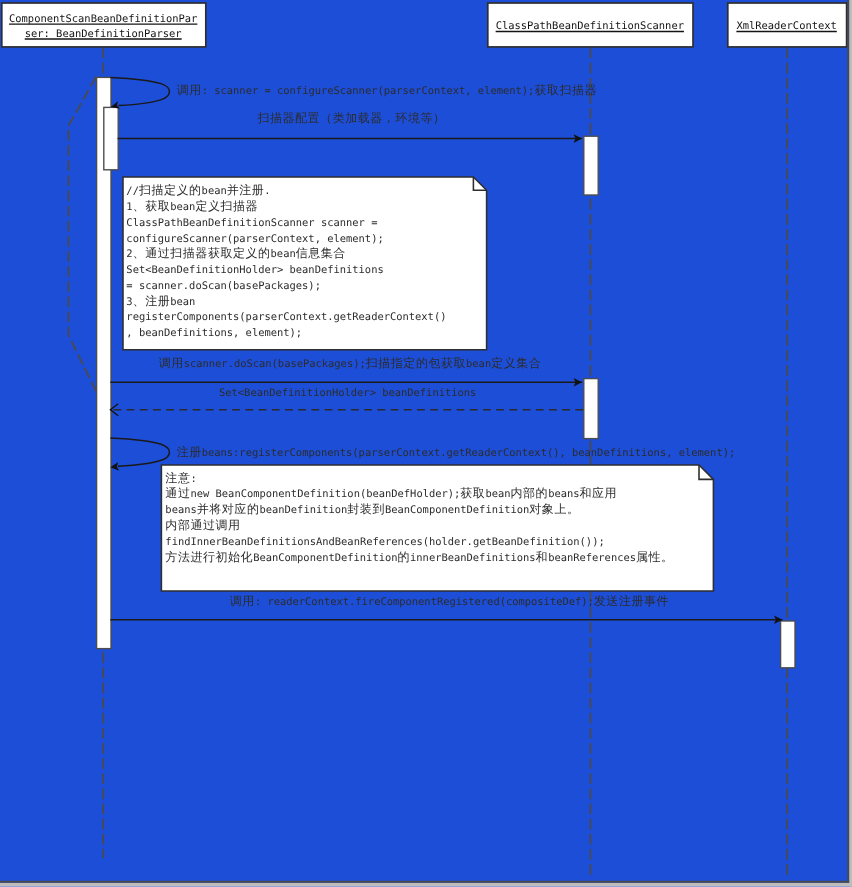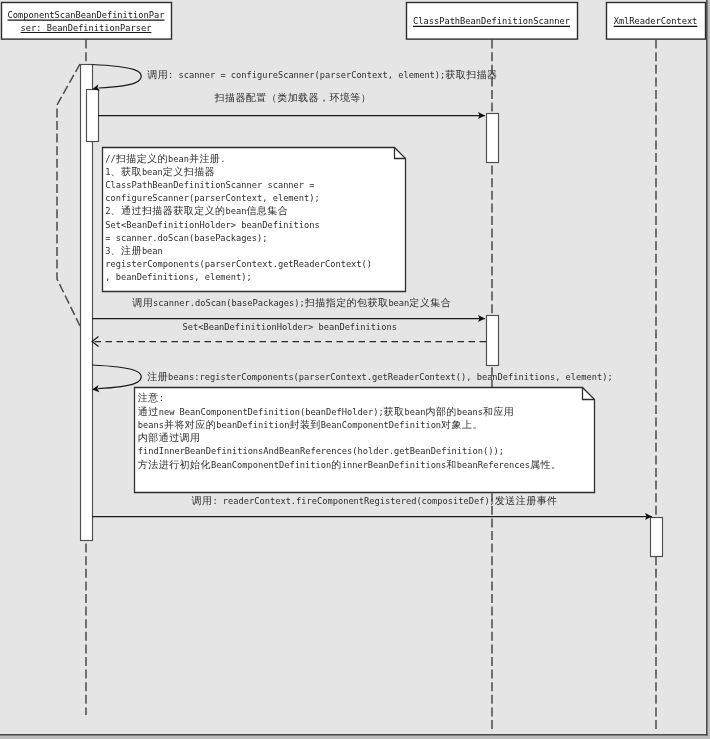--- a/index.html
+++ b/index.html
@@ -1,18 +1,18 @@
 <!DOCTYPE html>
 <html><head>
 <meta charset="utf-8">
 <style>
   html,body{margin:0;padding:0;background:#ffffff;}
   body{width:710px;height:739px;overflow:hidden;
        font-family:"DejaVu Sans Mono",monospace;}
-  #page{position:relative;width:710px;height:739px;background:#e5e5e5;overflow:hidden;}
+  #page{position:relative;width:710px;height:739px;background:#1d4ed8;overflow:hidden;}
   svg{display:block;position:absolute;left:0;top:0;}
   .pbox{stroke:#2e2e2e;stroke-width:1.4;fill:#ffffff;}
   .act{stroke:#4d4d4d;stroke-width:1.15;fill:#ffffff;}
   .life{stroke:#4a4a4a;stroke-width:1.5;fill:none;stroke-dasharray:9 3.6;stroke-linecap:butt;}
   .msg{stroke:#1a1a1a;stroke-width:1.25;fill:none;}
   .ret{stroke:#2a2a2a;stroke-width:1.25;fill:none;stroke-dasharray:6.5 4.5;}
   .head{fill:#111111;stroke:none;}
   .ohead{fill:none;stroke:#111111;stroke-width:1.1;stroke-linecap:butt;}
   .note{stroke:#2e2e2e;stroke-width:1.3;fill:#ffffff;}
   .fold{stroke:#2e2e2e;stroke-width:1.3;fill:none;}

